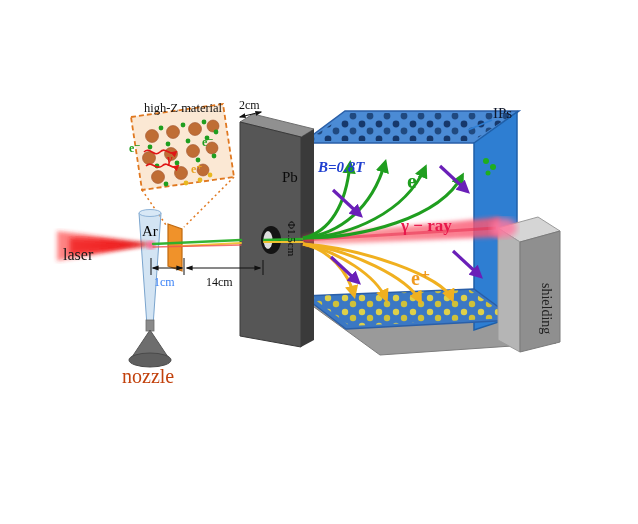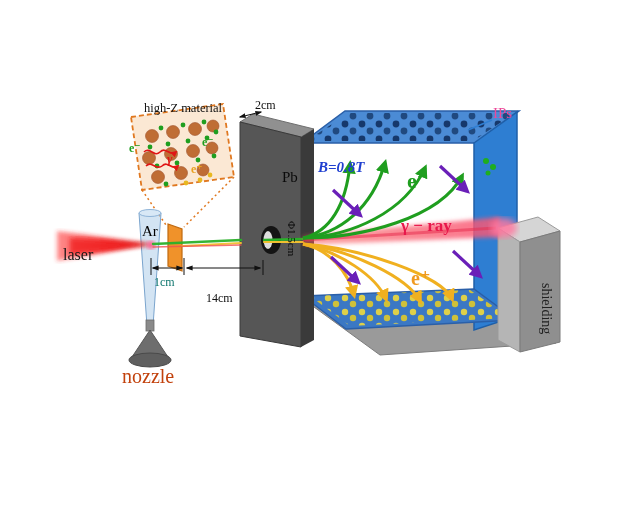--- a/index.html
+++ b/index.html
@@ -206,25 +206,25 @@
 </svg>
 
 <div class="lbl" style="left:63px;top:247px;font-size:16px;color:#151515;">laser</div>
 <div class="lbl" style="left:122px;top:366px;font-size:20px;color:#c2410c;">nozzle</div>
 <div class="lbl" style="left:142px;top:224px;font-size:15px;color:#000000;">Ar</div>
 <div class="lbl" style="left:144px;top:102px;font-size:12.5px;color:#111;text-align:right;">high-Z material</div>
 <div class="lbl" style="left:129px;top:142px;font-size:12px;font-weight:bold;color:#1f9e1f;">e⁻</div>
 <div class="lbl" style="left:202px;top:136px;font-size:12px;font-weight:bold;color:#1f9e1f;">e⁻</div>
 <div class="lbl" style="left:167px;top:152px;font-size:13px;font-style:italic;font-weight:bold;color:#e01515;">γ</div>
 <div class="lbl" style="left:191px;top:163px;font-size:12px;font-weight:bold;color:#e8a020;">e⁺</div>
-<div class="lbl" style="left:239px;top:99px;font-size:12px;color:#111;margin-left:16px;">2cm</div>
+<div class="lbl" style="left:239px;top:99px;font-size:12px;color:#111;">2cm</div>
 <div class="lbl" style="left:251px;top:170px;font-size:15px;color:#0a0a0a;margin-left:31px;">Pb</div>
 <div class="lbl rot90" style="left:297px;top:221px;font-size:11px;color:#0a0a0a;">Φ1.5cm</div>
-<div class="lbl" style="left:154px;top:276px;font-size:12px;color:#0f766e;">1cm</div>
-<div class="lbl" style="left:206px;top:292px;font-size:12px;color:#111;">14cm</div>
+<div class="lbl" style="left:154px;top:276px;font-size:12px;color:#3b82f6;">1cm</div>
+<div class="lbl" style="left:206px;top:276px;font-size:12px;color:#111;">14cm</div>
 <div class="lbl" style="left:318px;top:160px;font-size:15px;font-weight:bold;font-style:italic;color:#1f3fd0;">B=0.8T</div>
 <div class="lbl" style="left:407px;top:170px;font-size:22px;font-weight:bold;color:#1f9e1f;">e⁻</div>
 <div class="lbl" style="left:401px;top:217px;font-size:17px;font-weight:bold;color:#e8174b;">γ − ray</div>
 <div class="lbl" style="left:411px;top:268px;font-size:20px;font-weight:bold;color:#f09a20;">e⁺</div>
-<div class="lbl" style="left:493px;top:106px;font-size:15px;color:#ec4899;">IPs</div>
+<div class="lbl" style="left:493px;top:106px;font-size:15px;color:#0f172a;">IPs</div>
 <div class="lbl rot90" style="left:553px;top:283px;font-size:14px;color:#222;">shielding</div>
 
 </div>
 
 </body></html>

